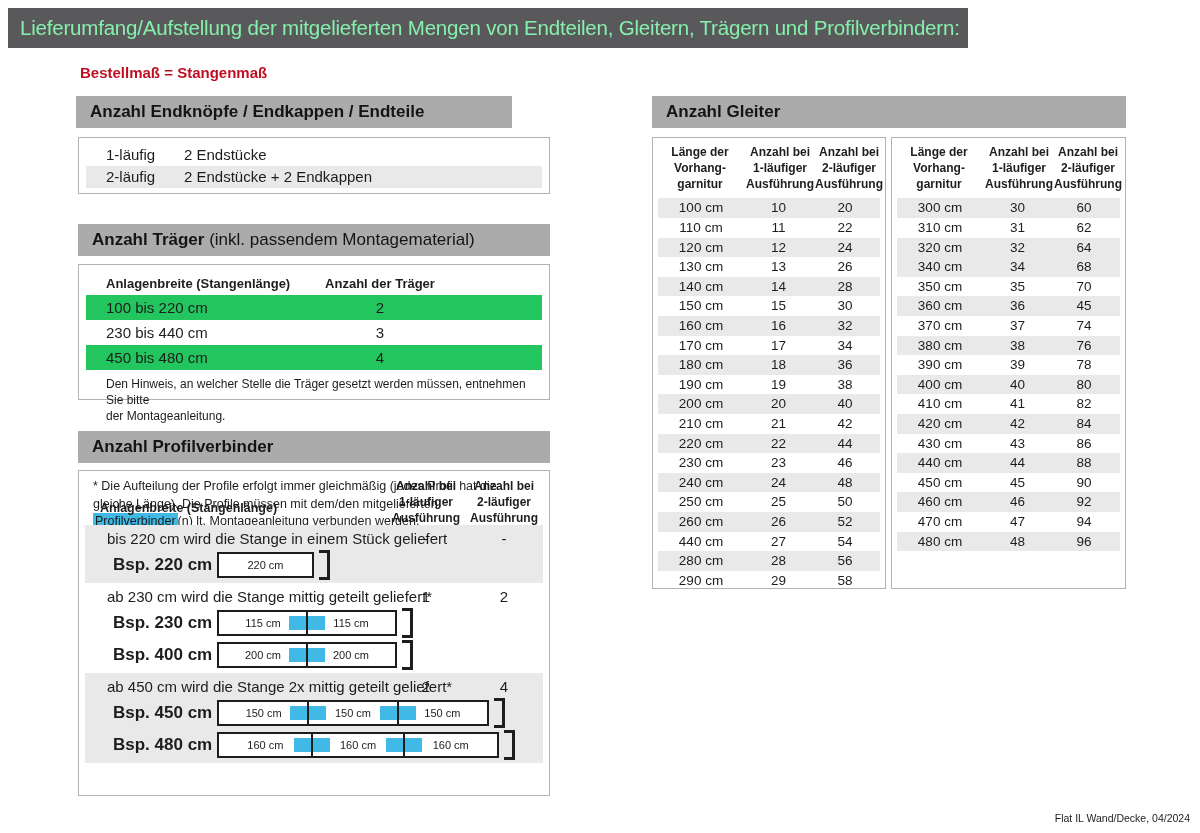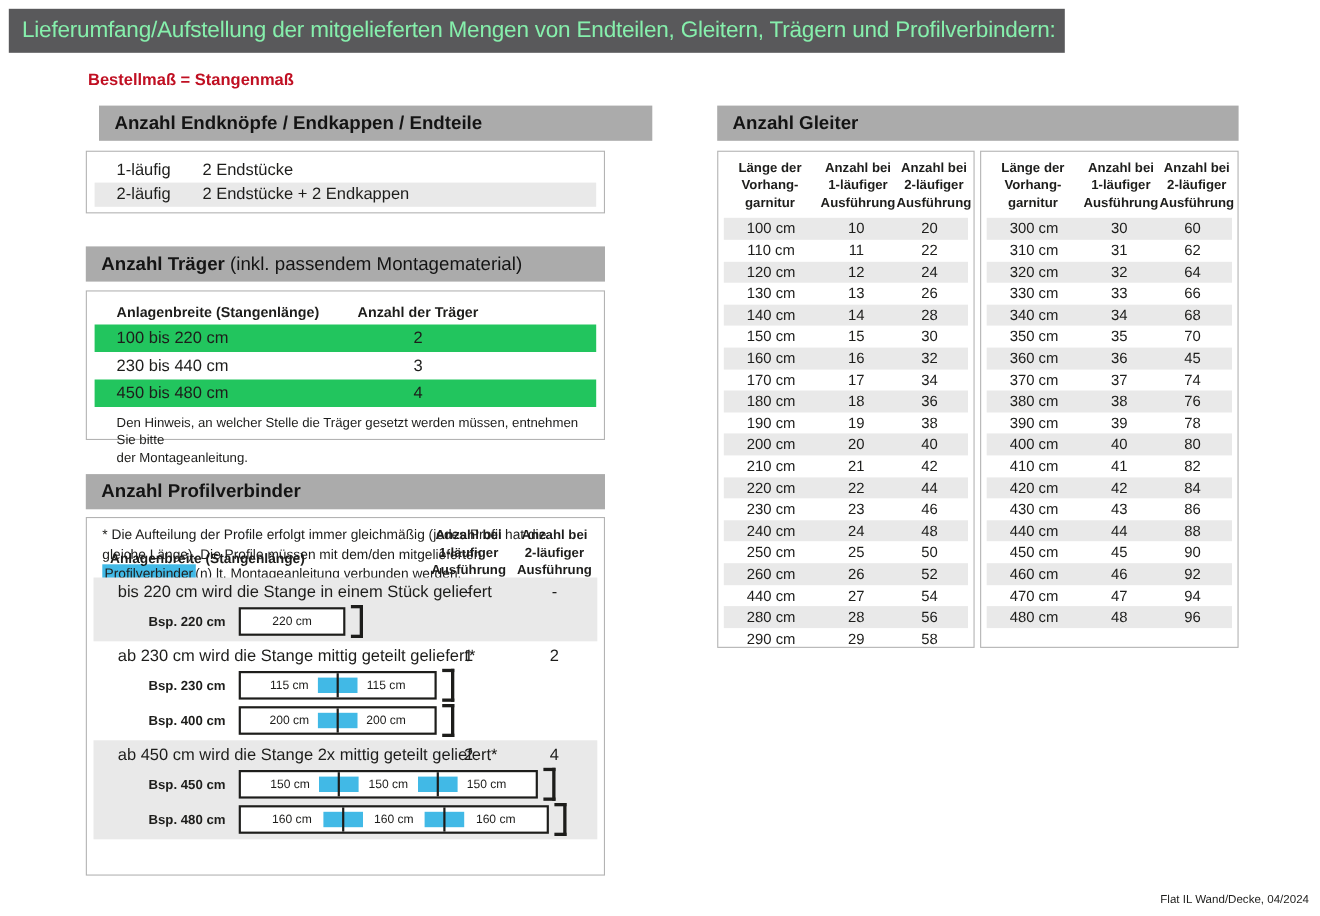--- a/index.html
+++ b/index.html
@@ -14,21 +14,21 @@
     line-height:40px; padding-left:12px; letter-spacing:-0.2px; white-space:nowrap;
   }
   .subtitle {
     position:absolute; left:80px; top:64px; font-size:15px; font-weight:bold; color:#c00f22;
   }
   .sec {
     position:absolute; height:32px; background:#ababab; color:#141414;
     font-size:17px; font-weight:bold; line-height:32px; padding-left:14px; white-space:nowrap;
   }
   .sec .normal { font-weight:normal; }
-  #sec-end     { left:90px;  top:96px;  width:503px; }
+  #sec-end     { left:76px;  top:96px;  width:436px; }
   #sec-traeger { left:78px;  top:224px; width:472px; }
   #sec-pv      { left:78px;  top:431px; width:472px; }
   #sec-gleiter { left:652px; top:96px;  width:474px; }
 
   .box { position:absolute; background:#fff; border:1px solid #b3b3b3; }
 
   
   #box-end { left:78px; top:137px; width:472px; height:57px; padding:6px 7px; }
   .et-row { height:22px; line-height:22px; font-size:15px; display:flex; }
   .et-row.alt { background:#e9e9e9; }
@@ -50,21 +50,21 @@
   .pv-hcol { position:absolute; top:8px; width:80px; text-align:center; font-weight:bold;
              font-size:12px; line-height:1.32; white-space:pre-line; }
   #pv-h2 { left:307px; } #pv-h3 { left:385px; }
   #pv-groups { position:absolute; top:54px; left:6px; width:458px; }
   .pv-row { position:relative; padding:4px 0 2px; }
   .pv-row.alt { background:#e9e9e9; }
   .pv-text { margin-left:22px; font-size:15px; line-height:19px; }
   .pv-val { position:absolute; top:5px; width:80px; text-align:center; font-size:15px; }
   .pv-val.v1 { left:301px; } .pv-val.v2 { left:379px; }
   .pv-ex { display:flex; align-items:center; margin:1px 0 1px 28px; height:31px; }
-  .pv-ex-label { width:92px; text-align:right; font-weight:bold; font-size:12px; margin-right:12px; white-space:nowrap; }
+  .pv-ex-label { width:92px; text-align:right; font-weight:bold; font-size:17px; margin-right:12px; white-space:nowrap; }
   .pv-bar { position:relative; height:22px; border:2px solid #1d1d1b; background:#fff; display:flex; box-sizing:content-box; }
   .pv-seg { flex:1; display:flex; align-items:center; justify-content:center; font-size:11px; white-space:nowrap; }
   .pv-conn { position:absolute; width:36px; height:14px; top:4px; background:#41b9e6; }
   .pv-div  { position:absolute; width:2px; top:0; bottom:0; background:#1d1d1b; }
   .pv-endcap { width:11px; height:30px; border:3px solid #1d1d1b; border-left:none; margin-left:5px; flex:none; }
   .pv-note { margin:7px 14px 0 14px; font-size:12.5px; line-height:1.4; }
   .pv-note .hl { background:#41b9e6; padding:1px 2px; }
 
   
   #box-gl1 { left:652px; top:137px; width:234px; height:452px; padding:7px 2px; }
@@ -343,25 +343,20 @@
       <div class="g-row">
         <div class="g-c1">310 cm</div>
         <div class="g-c2">31</div>
         <div class="g-c3">62</div>
       </div>
       <div class="g-row alt">
         <div class="g-c1">320 cm</div>
         <div class="g-c2">32</div>
         <div class="g-c3">64</div>
       </div>
-      <div class="g-row">
-        <div class="g-c1">330 cm</div>
-        <div class="g-c2">33</div>
-        <div class="g-c3">66</div>
-      </div>
       <div class="g-row alt">
         <div class="g-c1">340 cm</div>
         <div class="g-c2">34</div>
         <div class="g-c3">68</div>
       </div>
       <div class="g-row">
         <div class="g-c1">350 cm</div>
         <div class="g-c2">35</div>
         <div class="g-c3">70</div>
       </div>

